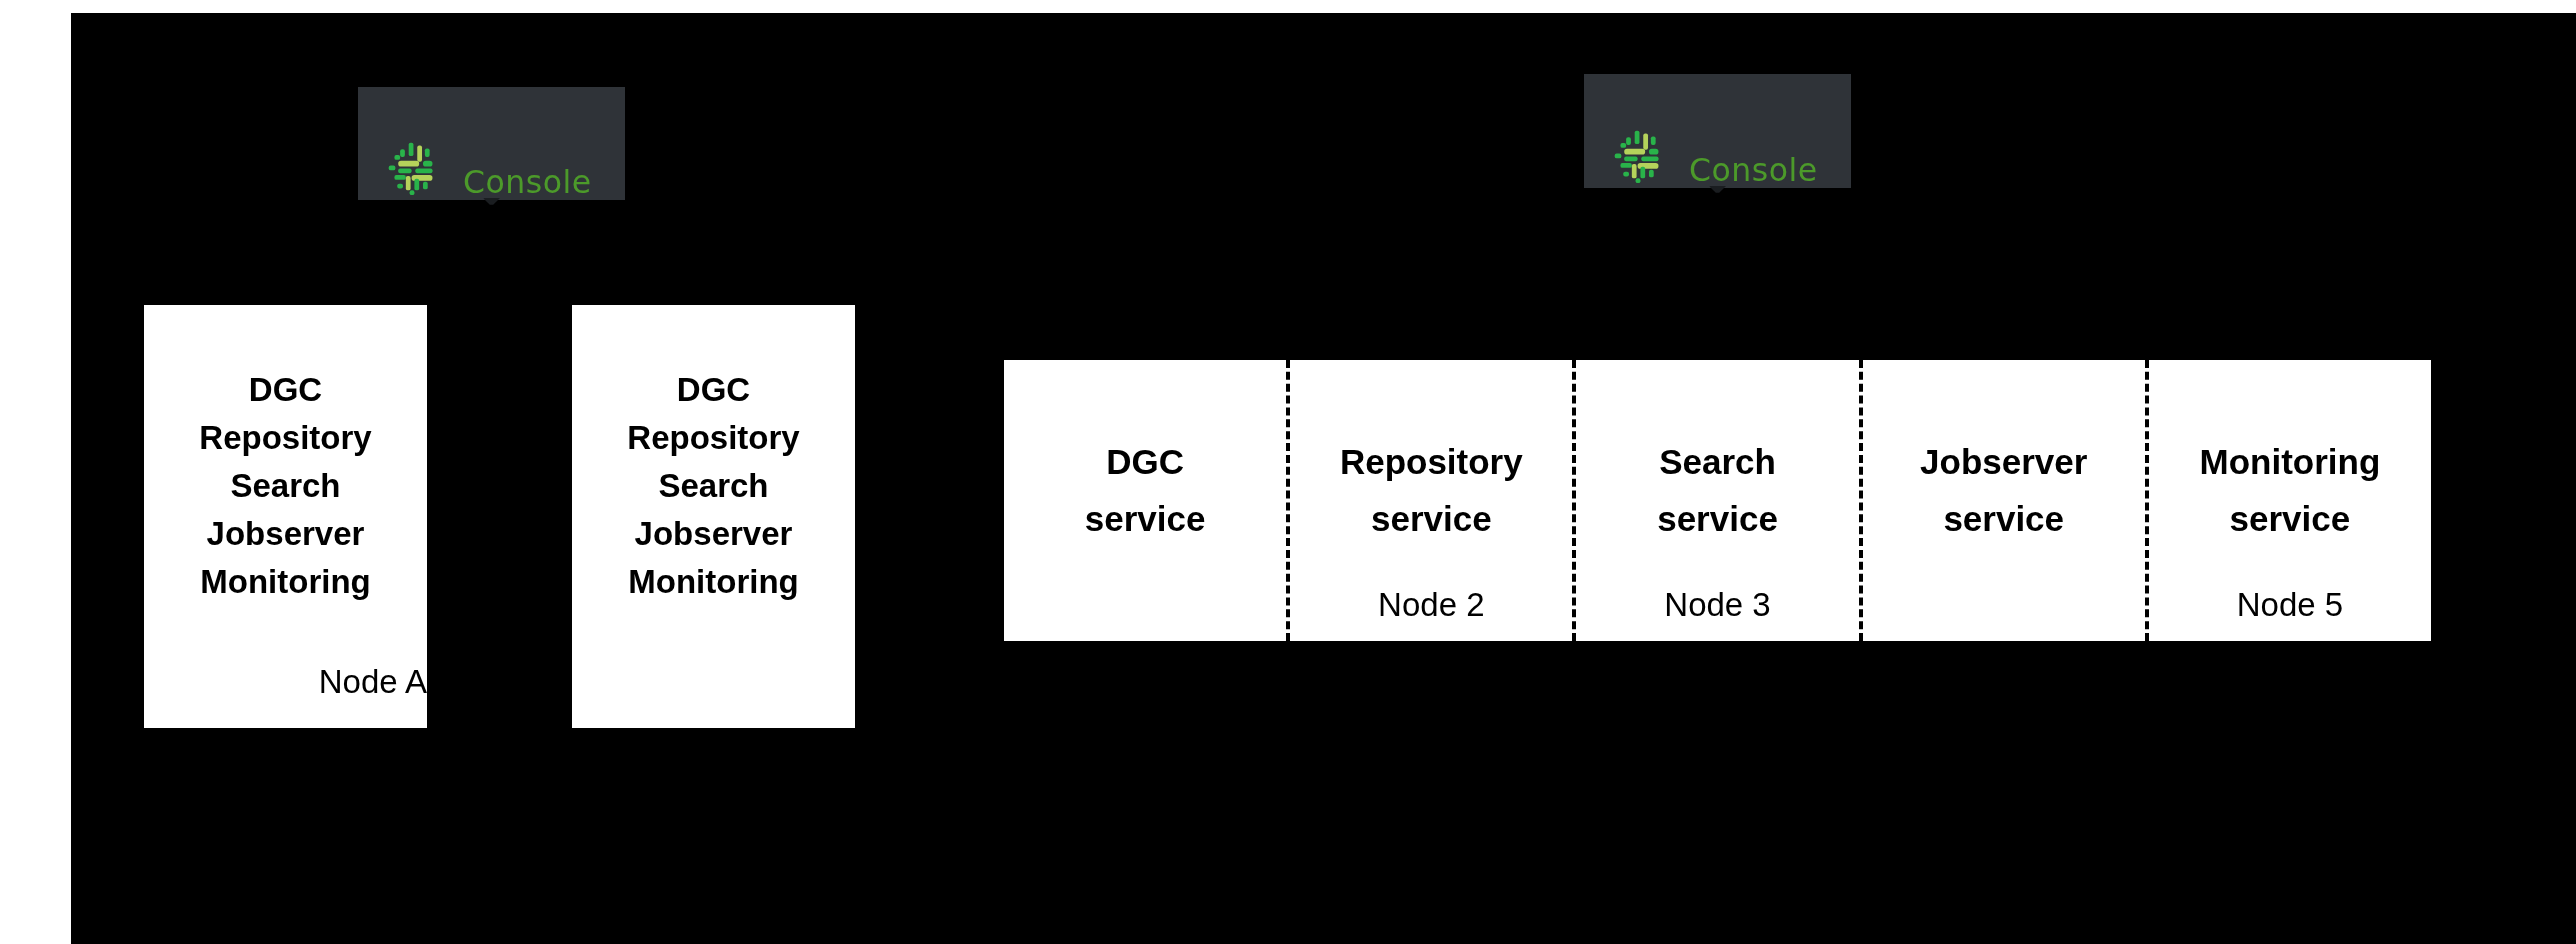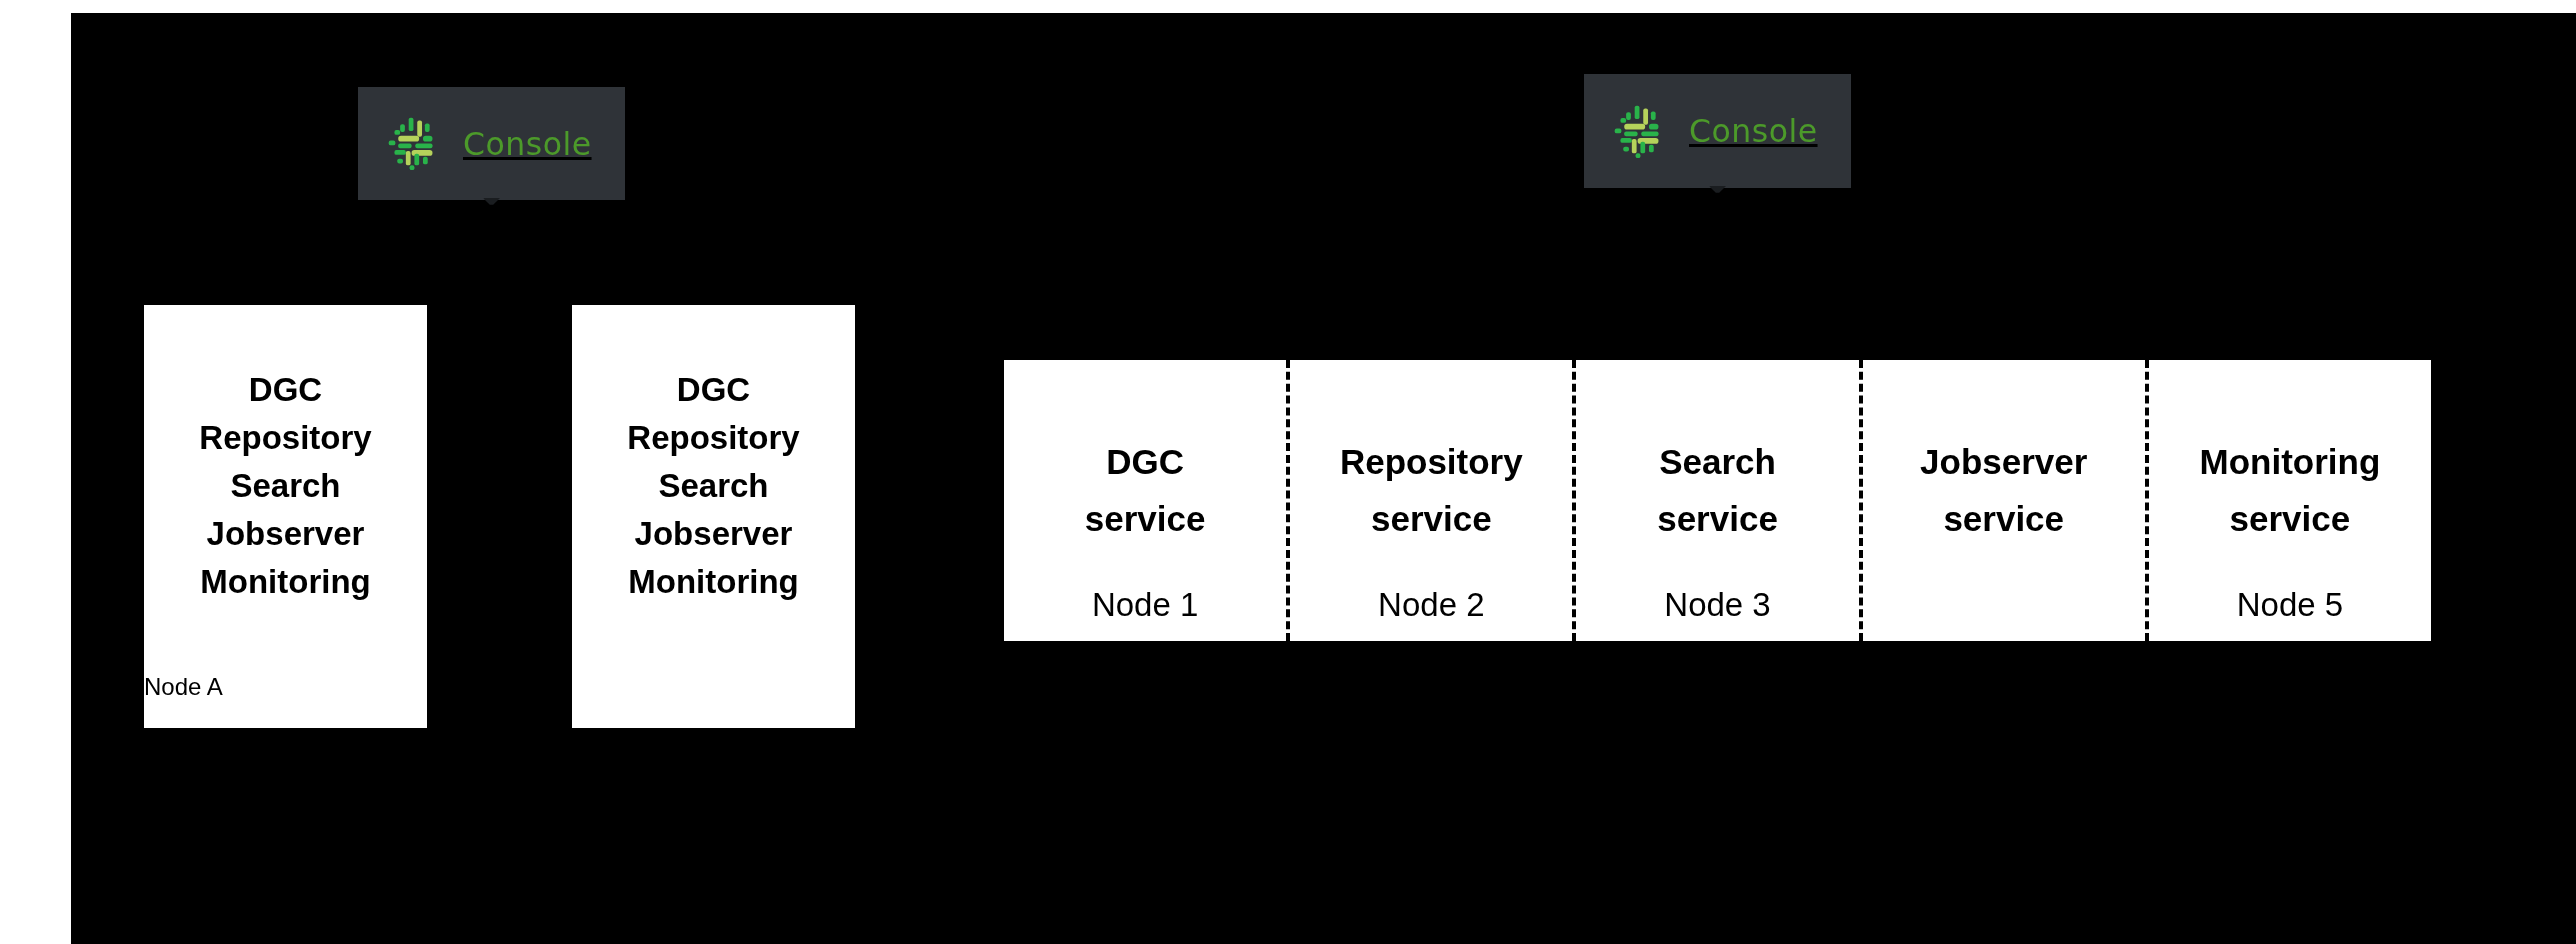--- a/index.html
+++ b/index.html
@@ -30,24 +30,23 @@
     top: 13.4px;
     width: 2505px;
     height: 931px;
     background: #000000;
   }
 
   
   .console-badge {
     position: absolute;
     display: flex;
-    align-items: center;
+    align-items: flex-end;
     background: #2f3338;
     box-sizing: border-box;
-    text-decoration: underline;
   }
   .console-badge .logo {
     flex: 0 0 auto;
     display: block;
   }
   .console-badge .badge-label {
     color: #4c9a2a;
     font-size: 31.5px;
     font-family: "DejaVu Sans", sans-serif;
     letter-spacing: 0.5px;
@@ -94,22 +93,22 @@
     font-weight: bold;
     font-size: 33px;
     line-height: 48px;
     color: #000000;
   }
   .node-card .node-label {
     position: absolute;
     bottom: 27px;
     left: 0;
     right: 0;
-    text-align: left;
-    font-size: 24px;
+    text-align: right;
+    font-size: 33px;
     font-weight: normal;
     color: #000000;
   }
   #card-a { left: 144px; top: 305px; width: 283px; height: 423px; }
   #card-b { left: 572px; top: 305px; width: 283px; height: 423px; }
 
   
   #cluster-strip {
     position: absolute;
     left: 1004px;
@@ -230,21 +229,20 @@
 Search
 Jobserver
 Monitoring</div>
   </div>
 
   <div id="cluster-strip">
 
     <div class="cluster-cell">
       <div class="svc-name">DGC
 service</div>
-      <div class="node-label">Node 1</div>
     </div>
 
     <div class="cluster-cell">
       <div class="svc-name">Repository
 service</div>
       <div class="node-label">Node 2</div>
     </div>
 
     <div class="cluster-cell">
       <div class="svc-name">Search

